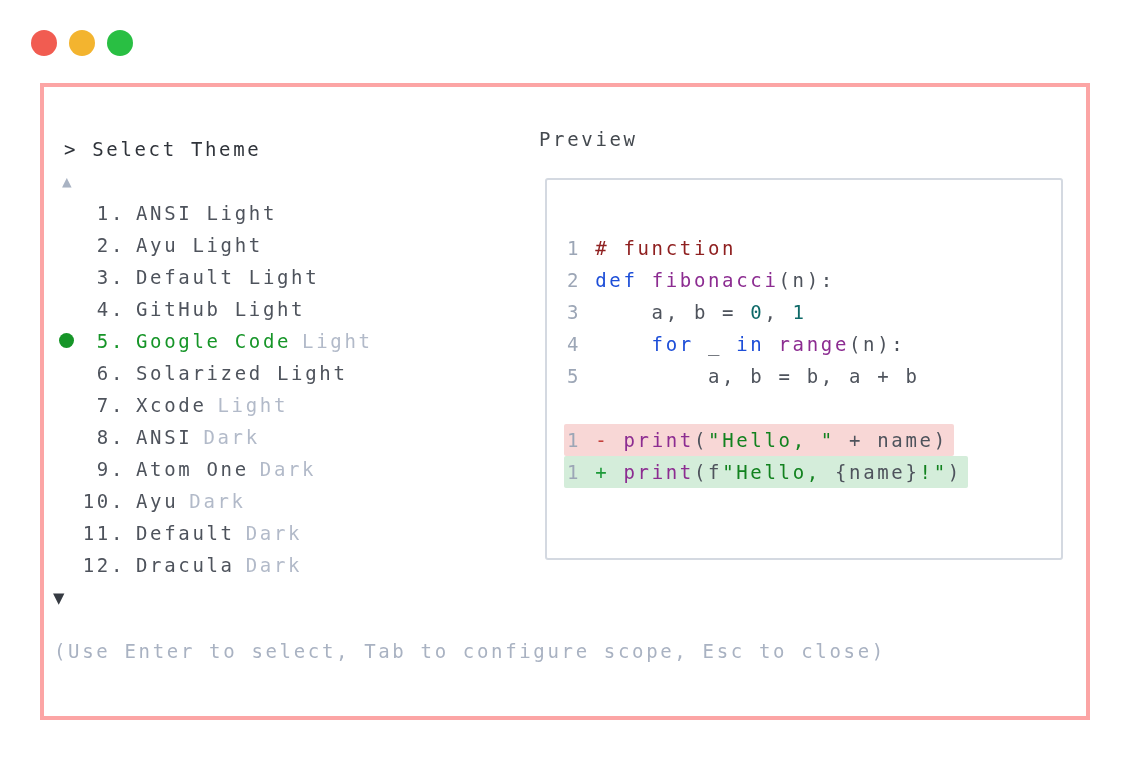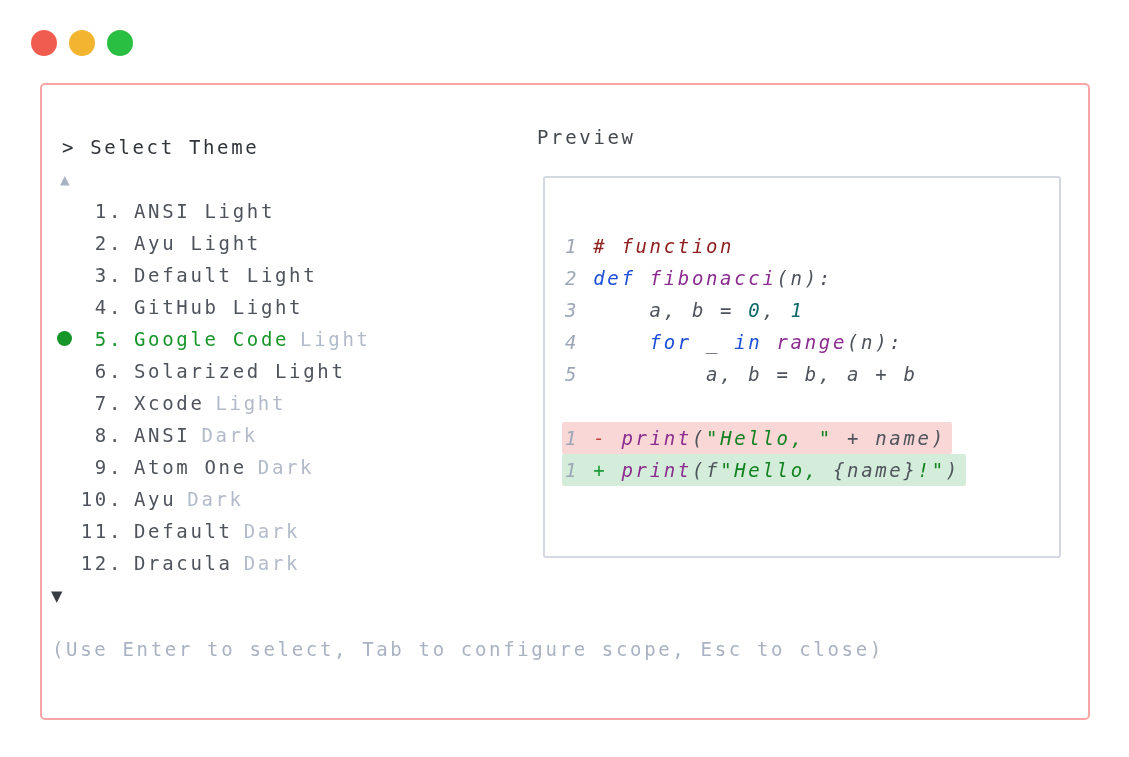--- a/index.html
+++ b/index.html
@@ -15,21 +15,21 @@
   
   .lights { position:absolute; top:30px; left:31px; display:flex; gap:12px; }
   .lights button { width:26px; height:26px; border-radius:50%; border:none; padding:0; cursor:pointer; }
   .light-close    { background:#f15c51; }
   .light-minimize { background:#f3b42f; }
   .light-maximize { background:#29bf43; }
 
   
   .panel {
     position:absolute; left:40px; top:83px; width:1050px; height:637px;
-    border:2px solid #fca5a5; border-radius:5px; background:#ffffff;padding-left:32px;
+    border:4px solid #fca5a5; border-radius:0; background:#ffffff;padding-left:32px;
   }
 
   .prompt { position:absolute; left:20px; top:46px; line-height:32px; color:#2f333a; white-space:pre; }
   .preview-label { position:absolute; left:495px; top:36px; line-height:32px; color:#44494f; }
 
   .scroll-up   { position:absolute; left:18px; top:88px;  font-size:16px; line-height:14px; color:#a9b3c3; }
   .scroll-down { position:absolute; left:9px;  top:502px; font-size:19px; line-height:17px; color:#363b42; }
 
   
   .theme-list { position:absolute; left:15px; top:110px; }
@@ -41,21 +41,21 @@
   .variant { margin-left:11px; color:#b2bac9; }
   .theme-row.selected .num, .theme-row.selected .name { color:#169528; }
 
   
   .preview-box {
     position:absolute; left:501px; top:91px; width:518px; height:382px;
     border:2px solid #d4d9e1; border-radius:3px; background:#ffffff;
     padding:52px 0 0 20px; overflow:hidden;
   }
   .code-line { height:32px; line-height:32px; white-space:pre; }
-  .line-box { display:inline-block; white-space:pre; margin-left:-3px; padding:0 6px 0 3px; border-radius:2px;font-style:italic; }
+  .line-box { display:inline-block; white-space:pre; margin-left:-3px; padding:0 6px 0 3px; border-radius:2px; }
   .bg-del { background:#f8d7d6; }
   .bg-ins { background:#d4edda; }
   .c-ln  { color:#9ca6b6; }
   .c-pln { color:#4e535c; }
   .c-kwd { color:#1d4ed8; }
   .c-typ { color:#8c2c91; }
   .c-com { color:#8f2020; }
   .c-str { color:#12821f; }
   .c-lit { color:#0e6968; }
   .c-del { color:#c4403c; }

